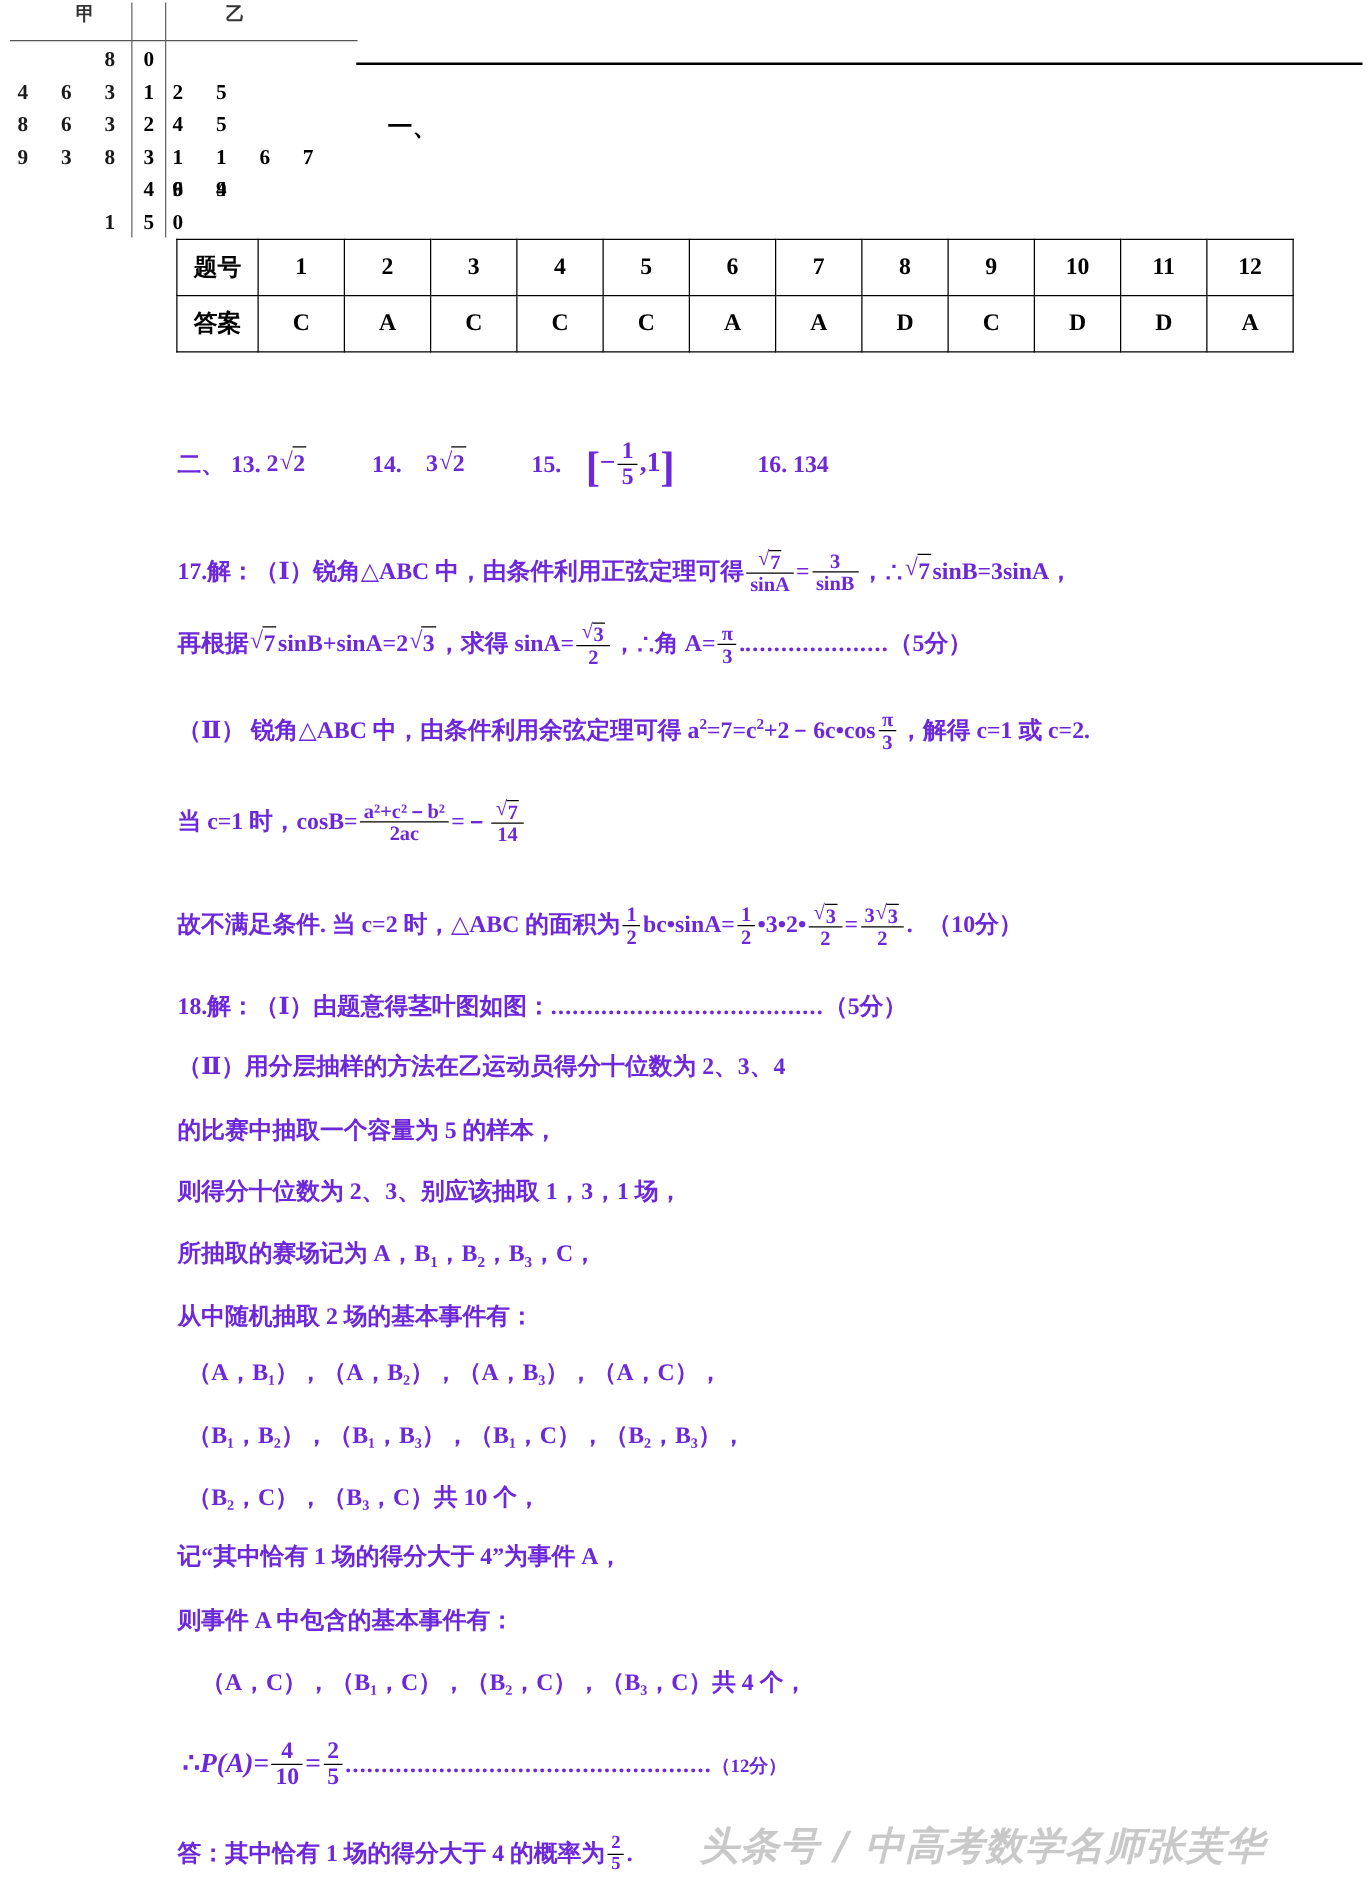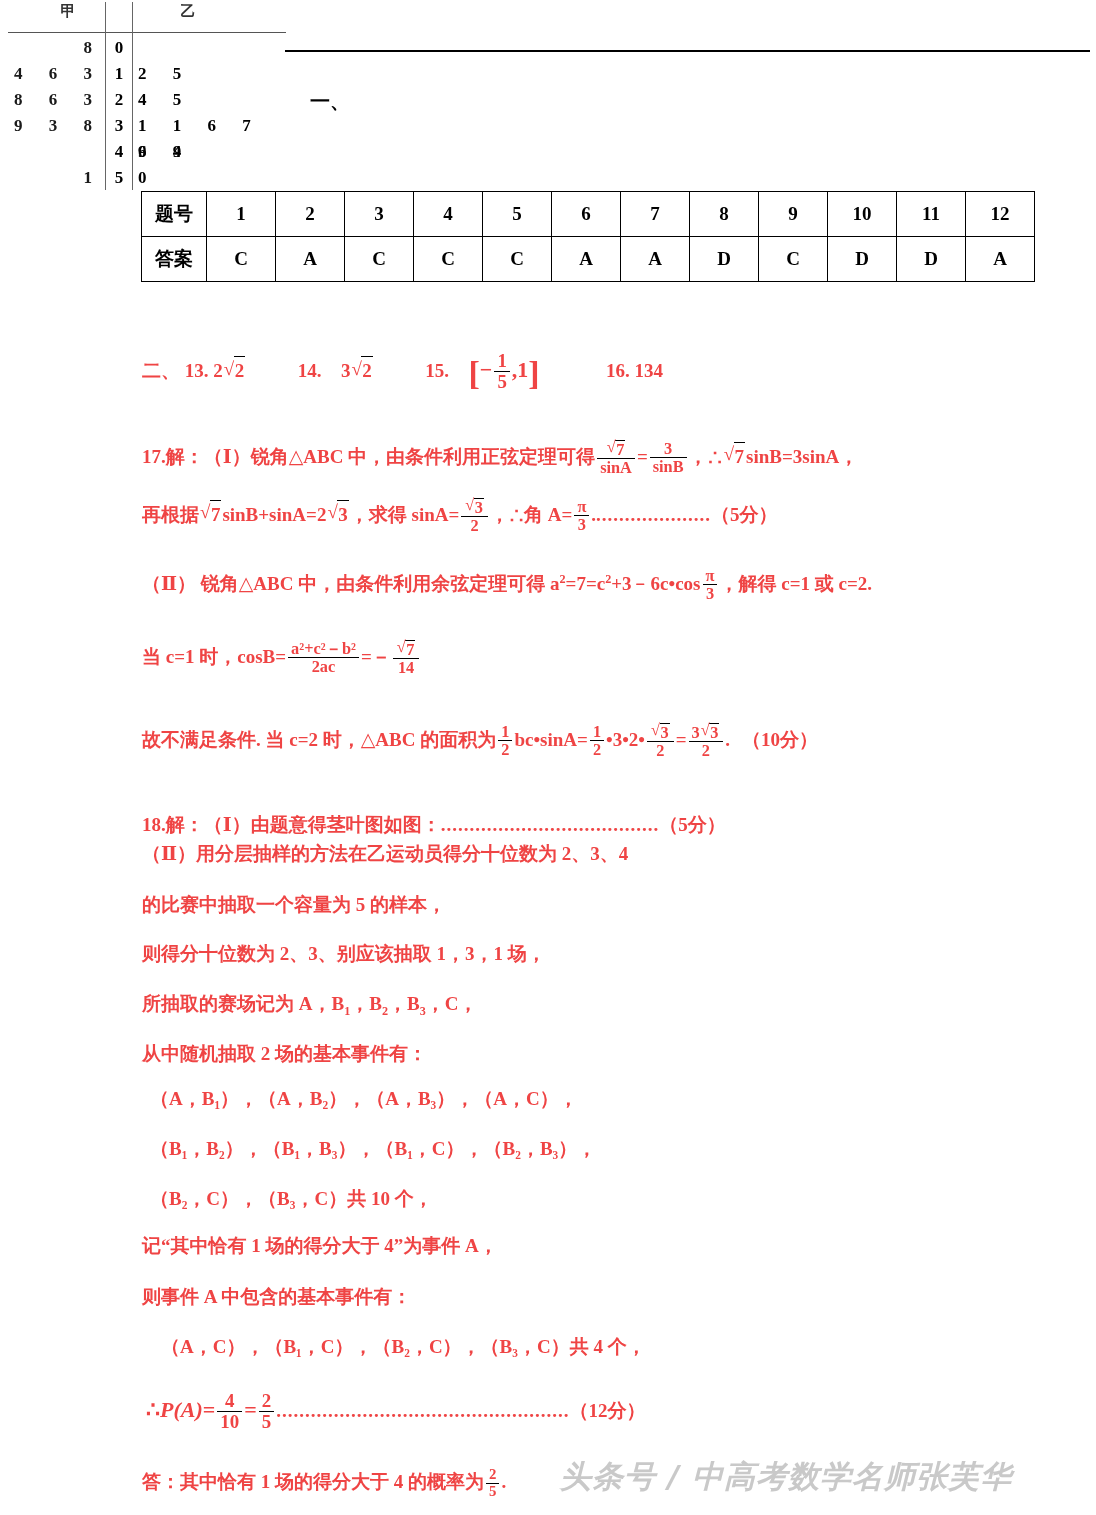--- a/index.html
+++ b/index.html
@@ -165,21 +165,21 @@
   table.answer-table td.cell {
     width: 68px;
   }
 
   
   .line {
     position: absolute;
     font-size: 19px;
     font-weight: bold;
     white-space: nowrap;
-    color: #ef4444;
+    color: #6d28d9;
     line-height: 28px;
   }
 
   
   .frac {
     display: inline-block;
     vertical-align: middle;
     text-align: center;
     line-height: 1.05;
     margin: 0 2px;
@@ -346,32 +346,32 @@
 
 <div class="line" style="left:142px; top:440px;">
   <span>17.解：（Ⅰ）锐角△ABC 中，由条件利用正弦定理可得</span><span class="frac"><span class="num"><span class="sqrt"><span class="rad">7</span></span></span><span class="den">sinA</span></span><span>=</span><span class="frac"><span class="num">3</span><span class="den">sinB</span></span><span>，∴</span><span class="sqrt"><span class="rad">7</span></span><span>sinB=3sinA，</span>
 </div>
 
 <div class="line" style="left:142px; top:498px;">
   <span>再根据</span><span class="sqrt"><span class="rad">7</span></span><span>sinB+sinA=2</span><span class="sqrt"><span class="rad">3</span></span><span>，求得 sinA=</span><span class="frac"><span class="num"><span class="sqrt"><span class="rad">3</span></span></span><span class="den">2</span></span><span>，∴角 A=</span><span class="frac"><span class="num">π</span><span class="den">3</span></span><span>.</span><span class="dots">....................</span><span>（5分）</span>
 </div>
 
 <div class="line" style="left:142px; top:565px;">
-  <span>（Ⅱ） 锐角△ABC 中，由条件利用余弦定理可得 a</span><sup class="exp">2</sup><span>=7=c</span><sup class="exp">2</sup><span>+3﹣6c•cos</span><span class="frac"><span class="num">π</span><span class="den">3</span></span><span>，解得 c=1 或 c=2.</span>
+  <span>（Ⅱ） 锐角△ABC 中，由条件利用余弦定理可得 a</span><sup class="exp">2</sup><span>=7=c</span><sup class="exp">2</sup><span>+2﹣6c•cos</span><span class="frac"><span class="num">π</span><span class="den">3</span></span><span>，解得 c=1 或 c=2.</span>
 </div>
 
 <div class="line" style="left:142px; top:640px;">
   <span>当 c=1 时，cosB=</span><span class="frac"><span class="num">a²+c²－b²</span><span class="den">2ac</span></span><span>=－</span><span class="frac"><span class="num"><span class="sqrt"><span class="rad">7</span></span></span><span class="den">14</span></span>
 </div>
 
 <div class="line" style="left:142px; top:723px;">
   <span>故不满足条件. 当 c=2 时，△ABC 的面积为</span><span class="frac"><span class="num">1</span><span class="den">2</span></span><span>bc•sinA=</span><span class="frac"><span class="num">1</span><span class="den">2</span></span><span>•3•2•</span><span class="frac"><span class="num"><span class="sqrt"><span class="rad">3</span></span></span><span class="den">2</span></span><span>=</span><span class="frac"><span class="num"><span>3</span><span class="sqrt"><span class="rad">3</span></span></span><span class="den">2</span></span><span>.</span><span style="display:inline-block;width:12px;"></span><span>（10分）</span>
 </div>
 
-<div class="line" style="left:142px; top:792px;margin-top:19px;">
+<div class="line" style="left:142px; top:792px;">
   <span>18.解：（Ⅰ）由题意得茎叶图如图：</span><span class="dots">......................................</span><span>（5分）</span>
 </div>
 
 <div class="line" style="left:142px; top:840px;">（Ⅱ）用分层抽样的方法在乙运动员得分十位数为 2、3、4</div>
 <div class="line" style="left:142px; top:891px;text-align:right;">的比赛中抽取一个容量为 5 的样本，</div>
 <div class="line" style="left:142px; top:940px;">则得分十位数为 2、3、别应该抽取 1，3，1 场，</div>
 
 <div class="line" style="left:142px; top:990px;">
   <span>所抽取的赛场记为 A，B</span><sub class="idx">1</sub><span>，B</span><sub class="idx">2</sub><span>，B</span><sub class="idx">3</sub><span>，C，</span>
 </div>
@@ -380,20 +380,20 @@
 
 <div class="line" style="left:150px; top:1085px;">（A，B₁），（A，B₂），（A，B₃），（A，C），</div>
 <div class="line" style="left:150px; top:1135px;">（B₁，B₂），（B₁，B₃），（B₁，C），（B₂，B₃），</div>
 <div class="line" style="left:150px; top:1185px;">（B₂，C），（B₃，C）共 10 个，</div>
 
 <div class="line" style="left:142px; top:1232px;font-family:Liberation Serif, serif;">记“其中恰有 1 场的得分大于 4”为事件 A，</div>
 <div class="line" style="left:142px; top:1283px;">则事件 A 中包含的基本事件有：</div>
 <div class="line" style="left:150px; top:1333px;margin-left:11px;">（A，C），（B₁，C），（B₂，C），（B₃，C）共 4 个，</div>
 
 <div class="line" style="left:146px; top:1392px; font-size:22px;">
-  <span>∴</span><span style="font-style:italic;">P(A)</span><span>=</span><span class="frac"><span class="num">4</span><span class="den">10</span></span><span>=</span><span class="frac"><span class="num">2</span><span class="den">5</span></span><span class="dots" style="font-size:19px;">...................................................</span><span style="font-size:19px;text-align:center;">（12分）</span>
+  <span>∴</span><span style="font-style:italic;">P(A)</span><span>=</span><span class="frac"><span class="num">4</span><span class="den">10</span></span><span>=</span><span class="frac"><span class="num">2</span><span class="den">5</span></span><span class="dots" style="font-size:19px;">...................................................</span><span style="font-size:15px;text-align:center;">（12分）</span>
 </div>
 
 <div class="line" style="left:142px; top:1468px;">
   <span>答：其中恰有 1 场的得分大于 4 的概率为</span><span class="frac small"><span class="num">2</span><span class="den">5</span></span><span>.</span>
 </div>
 
 <div class="watermark">头条号 / 中高考数学名师张芙华</div>
 
 </body></html>

